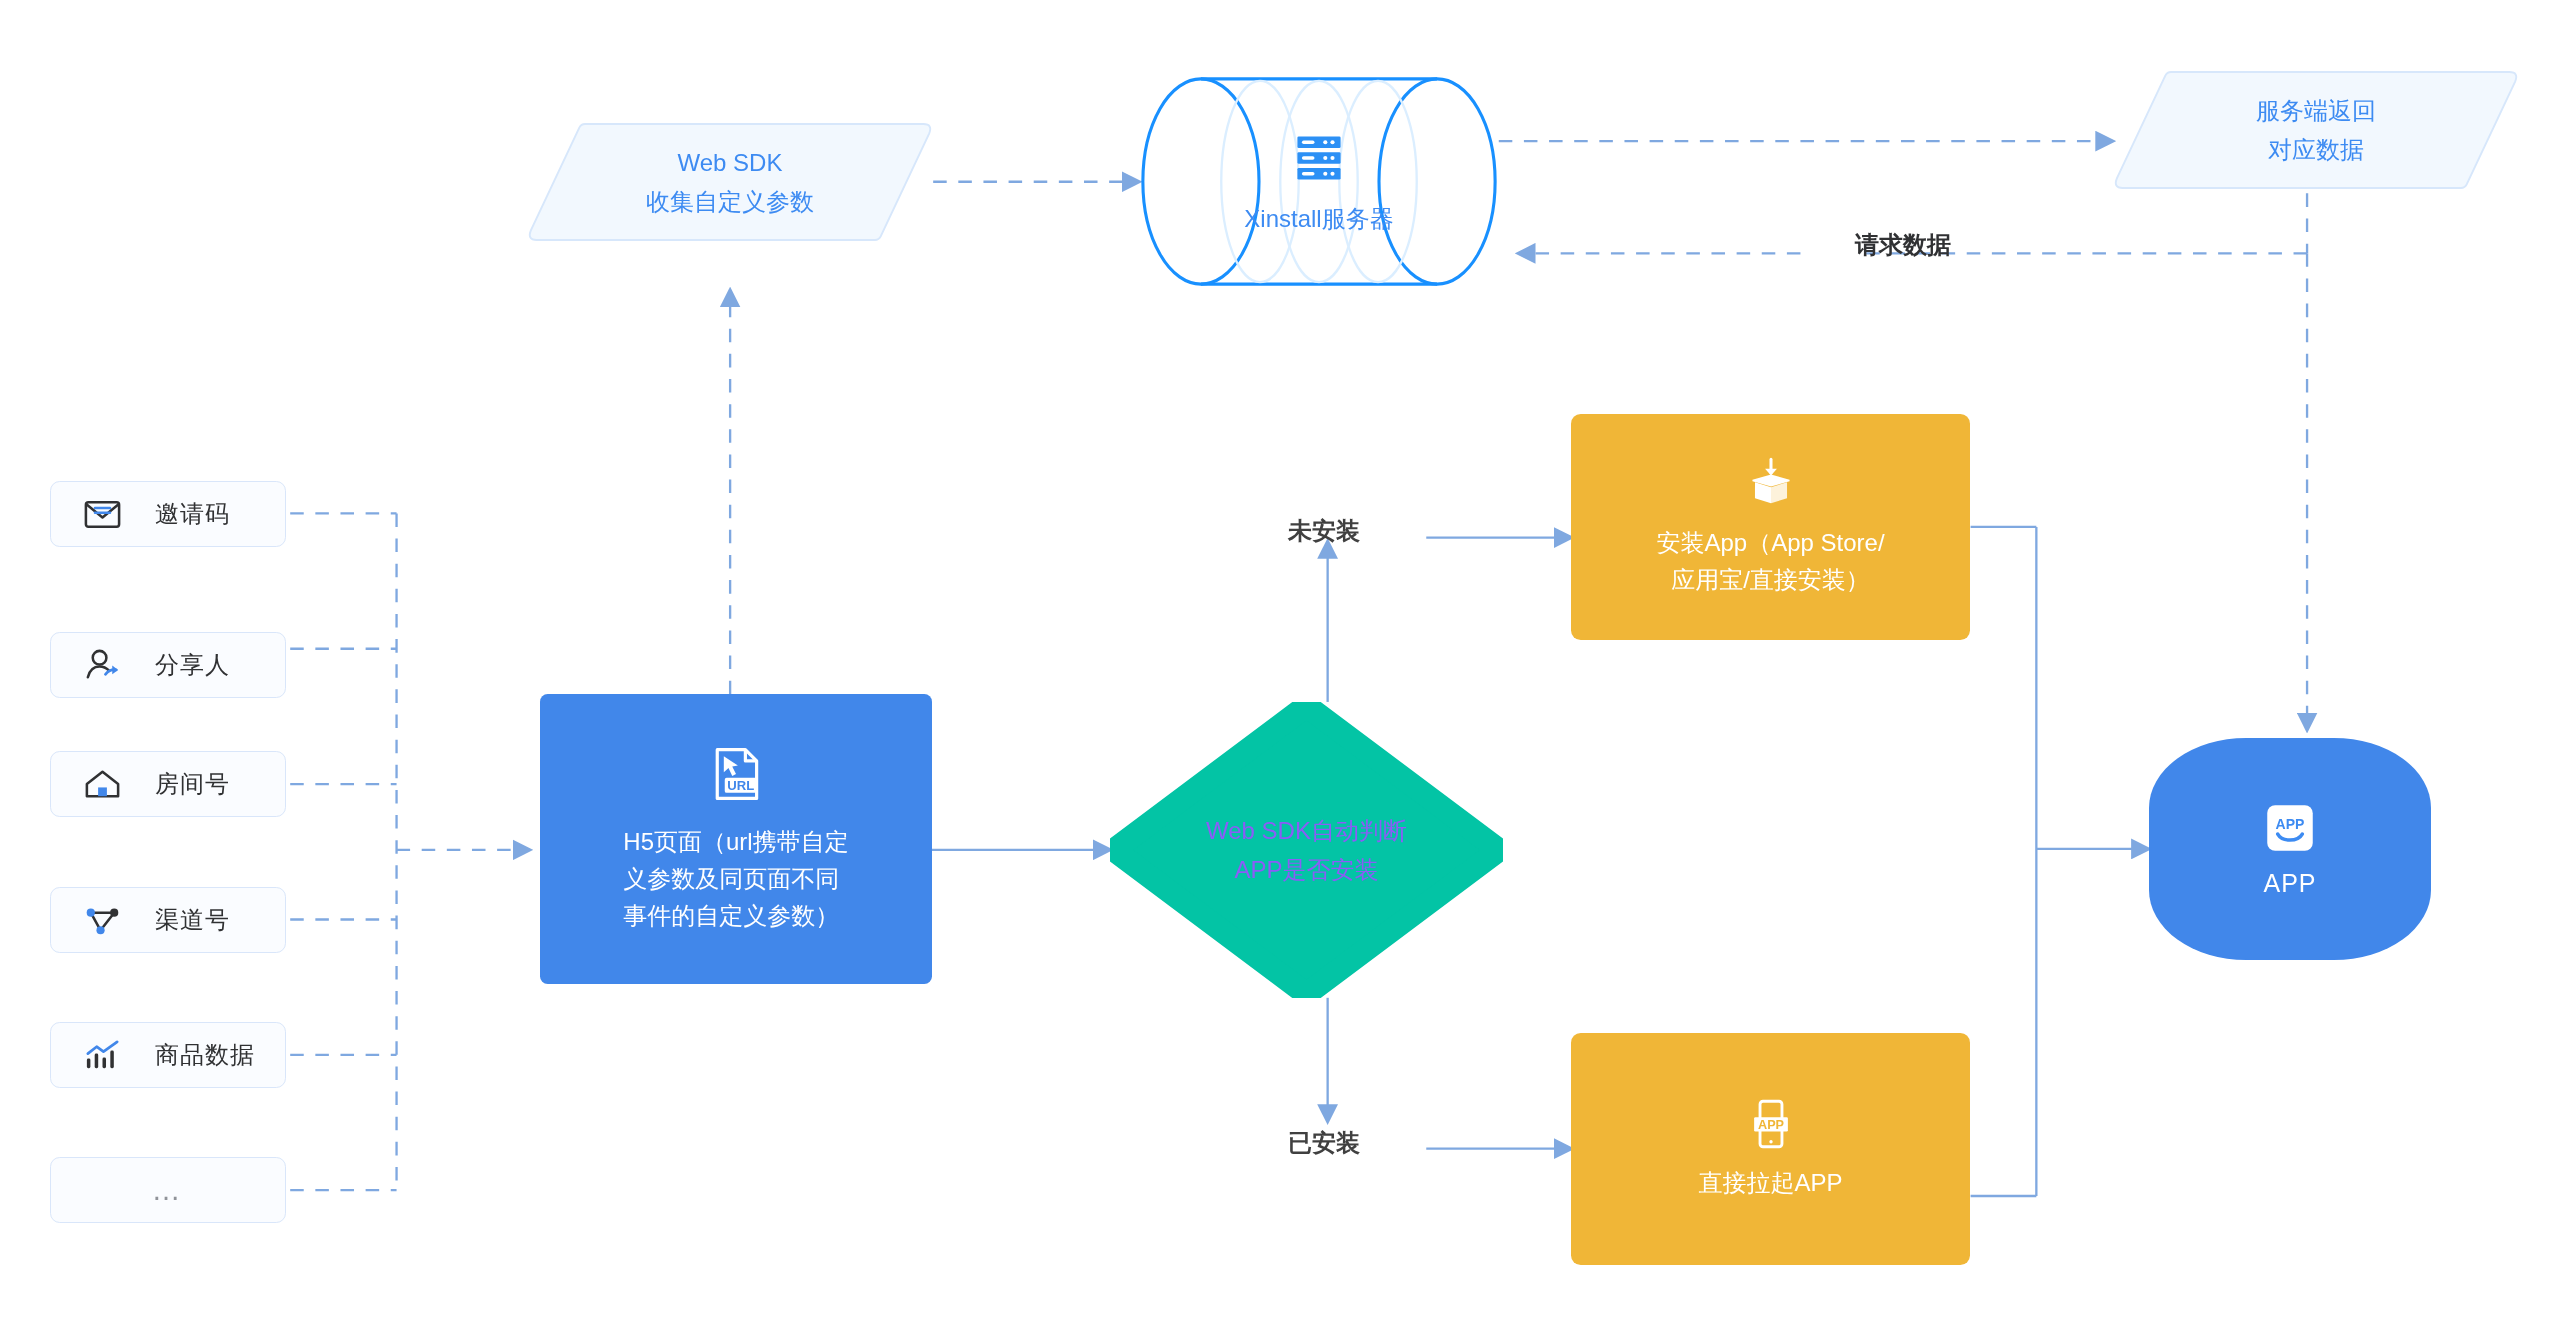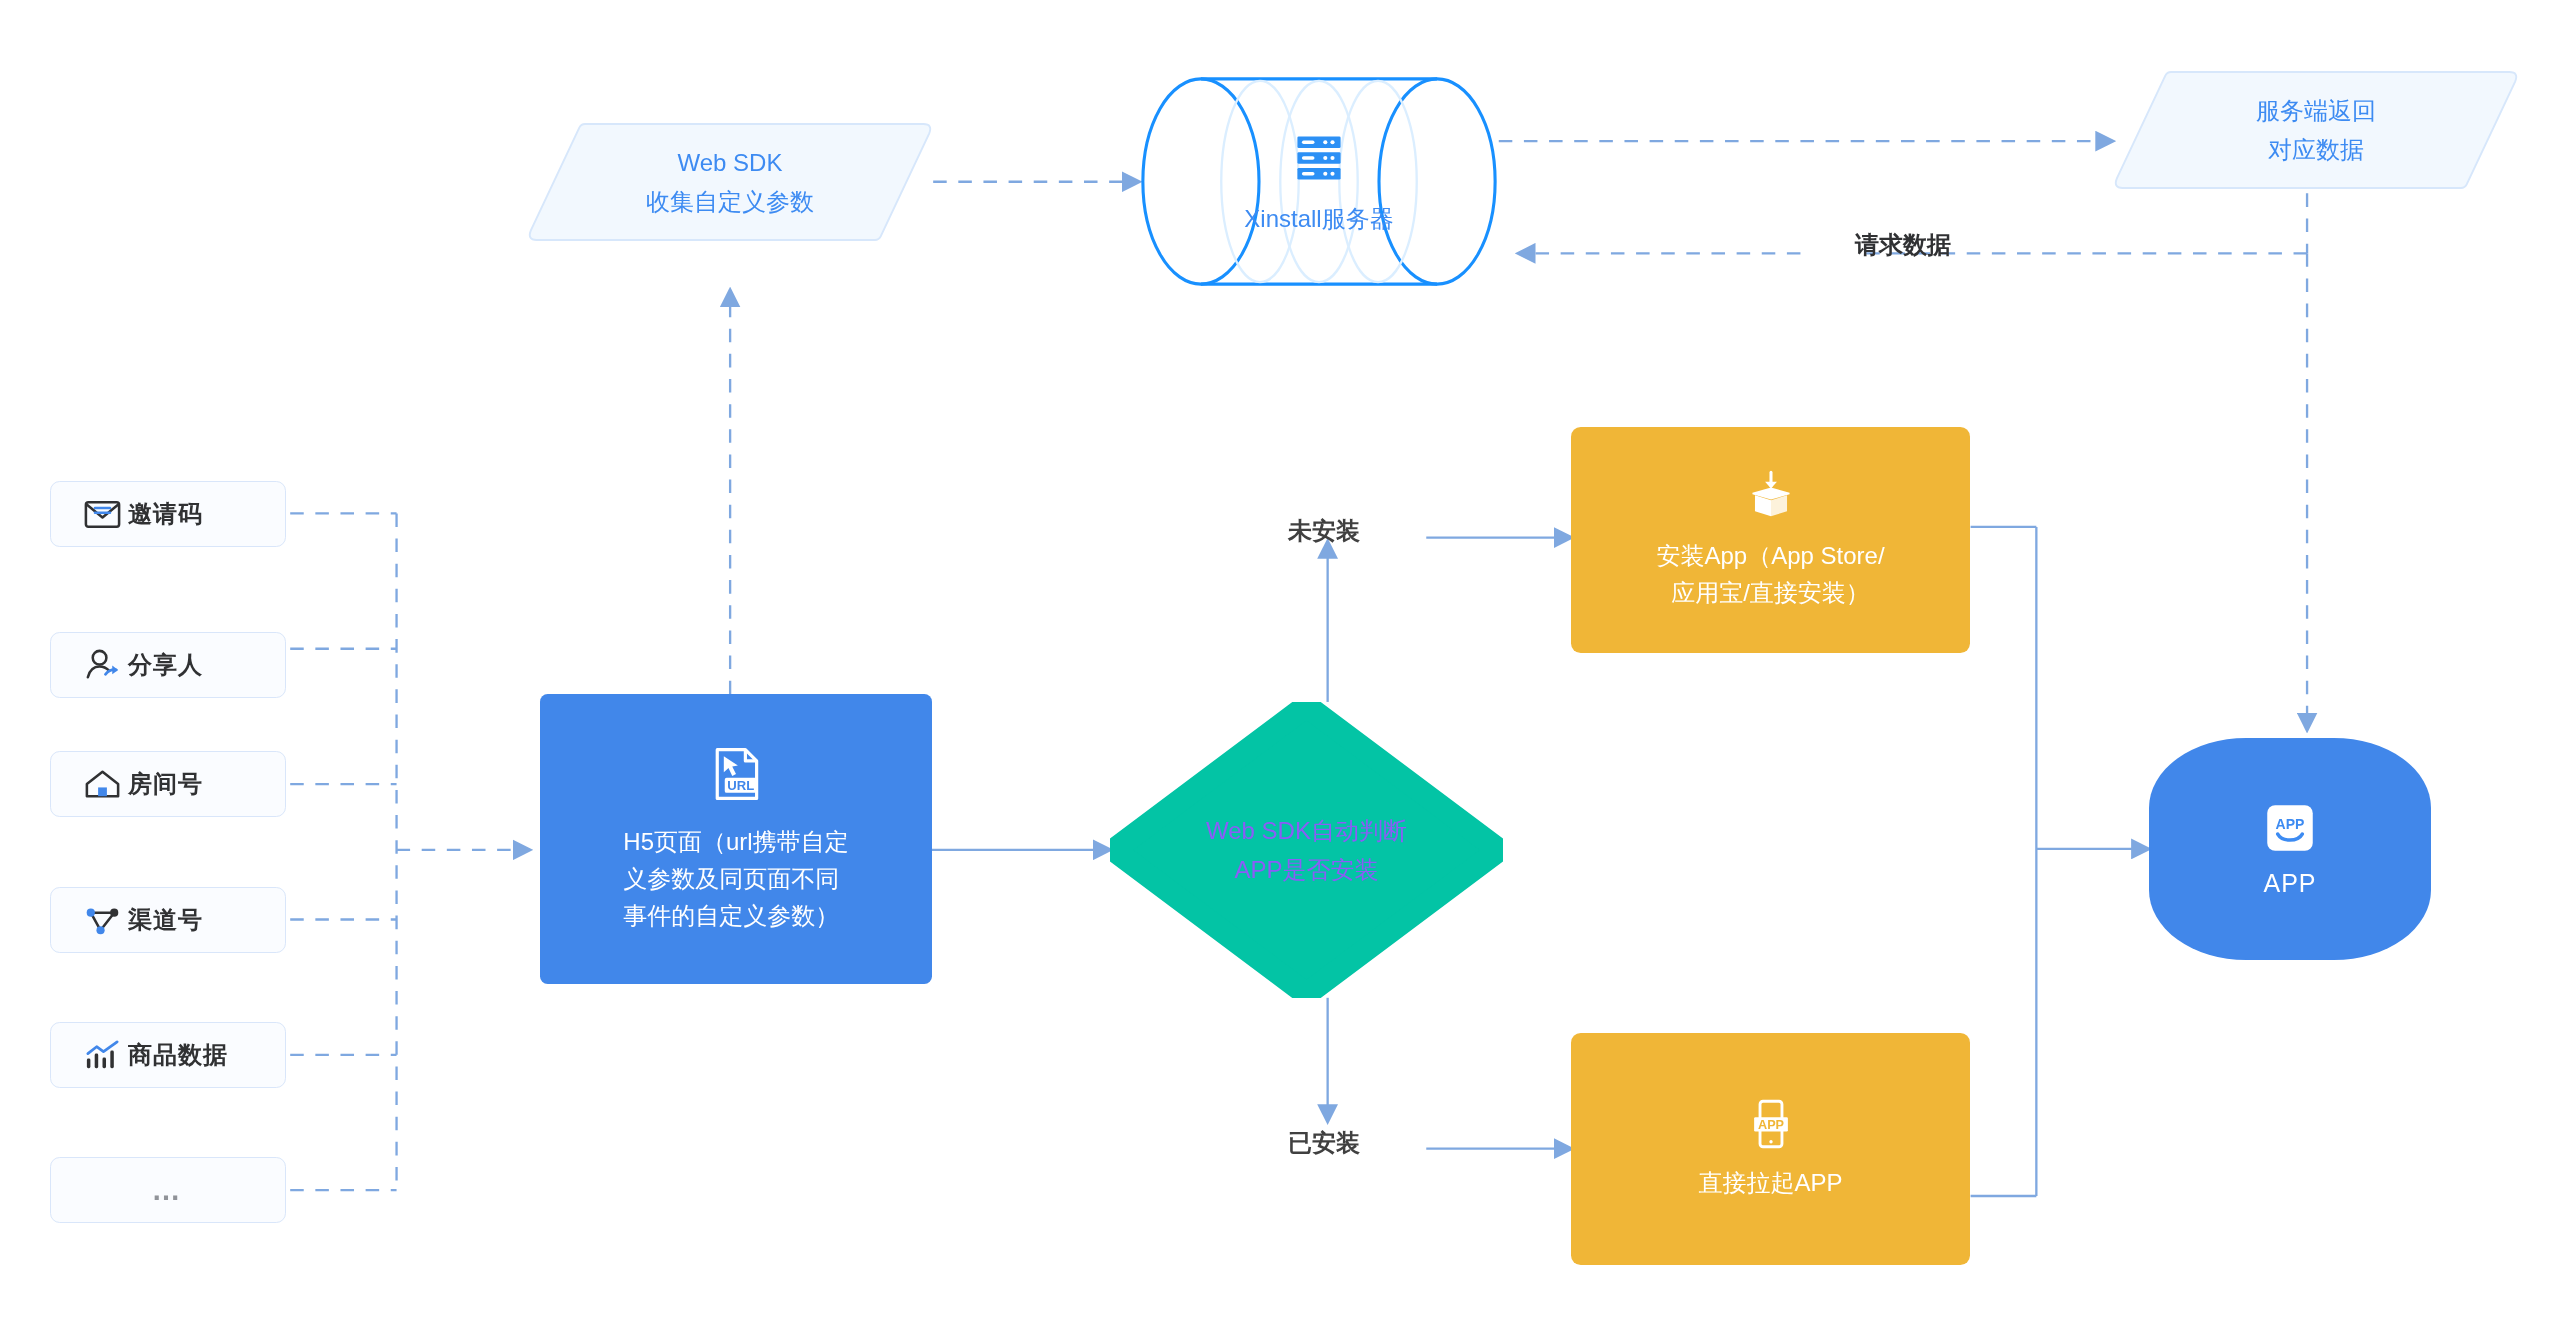--- a/index.html
+++ b/index.html
@@ -20,23 +20,22 @@
     position:absolute;
     left:50px;
     width:236px;
     height:66px;
     box-sizing:border-box;
     border:1.5px solid #d9e6fa;
     border-radius:9.7px;
     background:#fafcff;
     display:flex;
     align-items:center;
-    gap:5px;
+    gap:32px;
     padding-left:31px;
-    font-weight:bold;
   }
   .chip .ic{width:41px;height:41px;display:block;flex:0 0 auto;}
   .chip .lbl{
     font-size:24px;
     color:#303133;
     letter-spacing:1px;
     white-space:nowrap;
   }
   .chip.dots{justify-content:center;padding-left:0;}
   .chip.dots .lbl{font-size:29px;color:#909399;letter-spacing:3.9px;}
@@ -332,21 +331,21 @@
   </div>
 
   <div class="diamond-wrap" style="left:1110px;top:702px;width:393px;height:296px">
     <svg width="393" height="296" viewBox="0 0 406 306">
       <path d="M203,4 L402,153 L203,302 L4,153 z" fill="#03c4a5" stroke="none" stroke-linejoin="round" style="stroke:#03c4a5;stroke-width:24;stroke-linejoin:round"></path>
     </svg>
     <span class="dtext">Web SDK自动判断
 APP是否安装</span>
   </div>
 
-  <div class="node-orange" style="left:1571px;top:427px;width:399px;height:226px">
+  <div class="node-orange" style="left:1571px;top:414px;width:399px;height:226px">
     <span style="margin-bottom:9.7px;">
       <svg viewBox="0 0 64 64" width="54" height="54">
         <path d="M32,4 L32,20" stroke="#ffffff" stroke-width="3.6" stroke-linecap="round" fill="none"></path>
         <path d="M25,15 L32,23 L39,15" fill="#ffffff"></path>
         <path d="M10,28 L32,22 L54,28 L54,30 L32,36 L10,30 z" fill="#ffffff"></path>
         <path d="M13,31 L13,50 L32,56 L32,37 z" fill="#ffffff"></path>
         <path d="M51,31 L51,50 L32,56 L32,37 z" fill="#ffffff" opacity="0.82"></path>
       </svg>
     </span>
     <span class="t">安装App（App Store/

